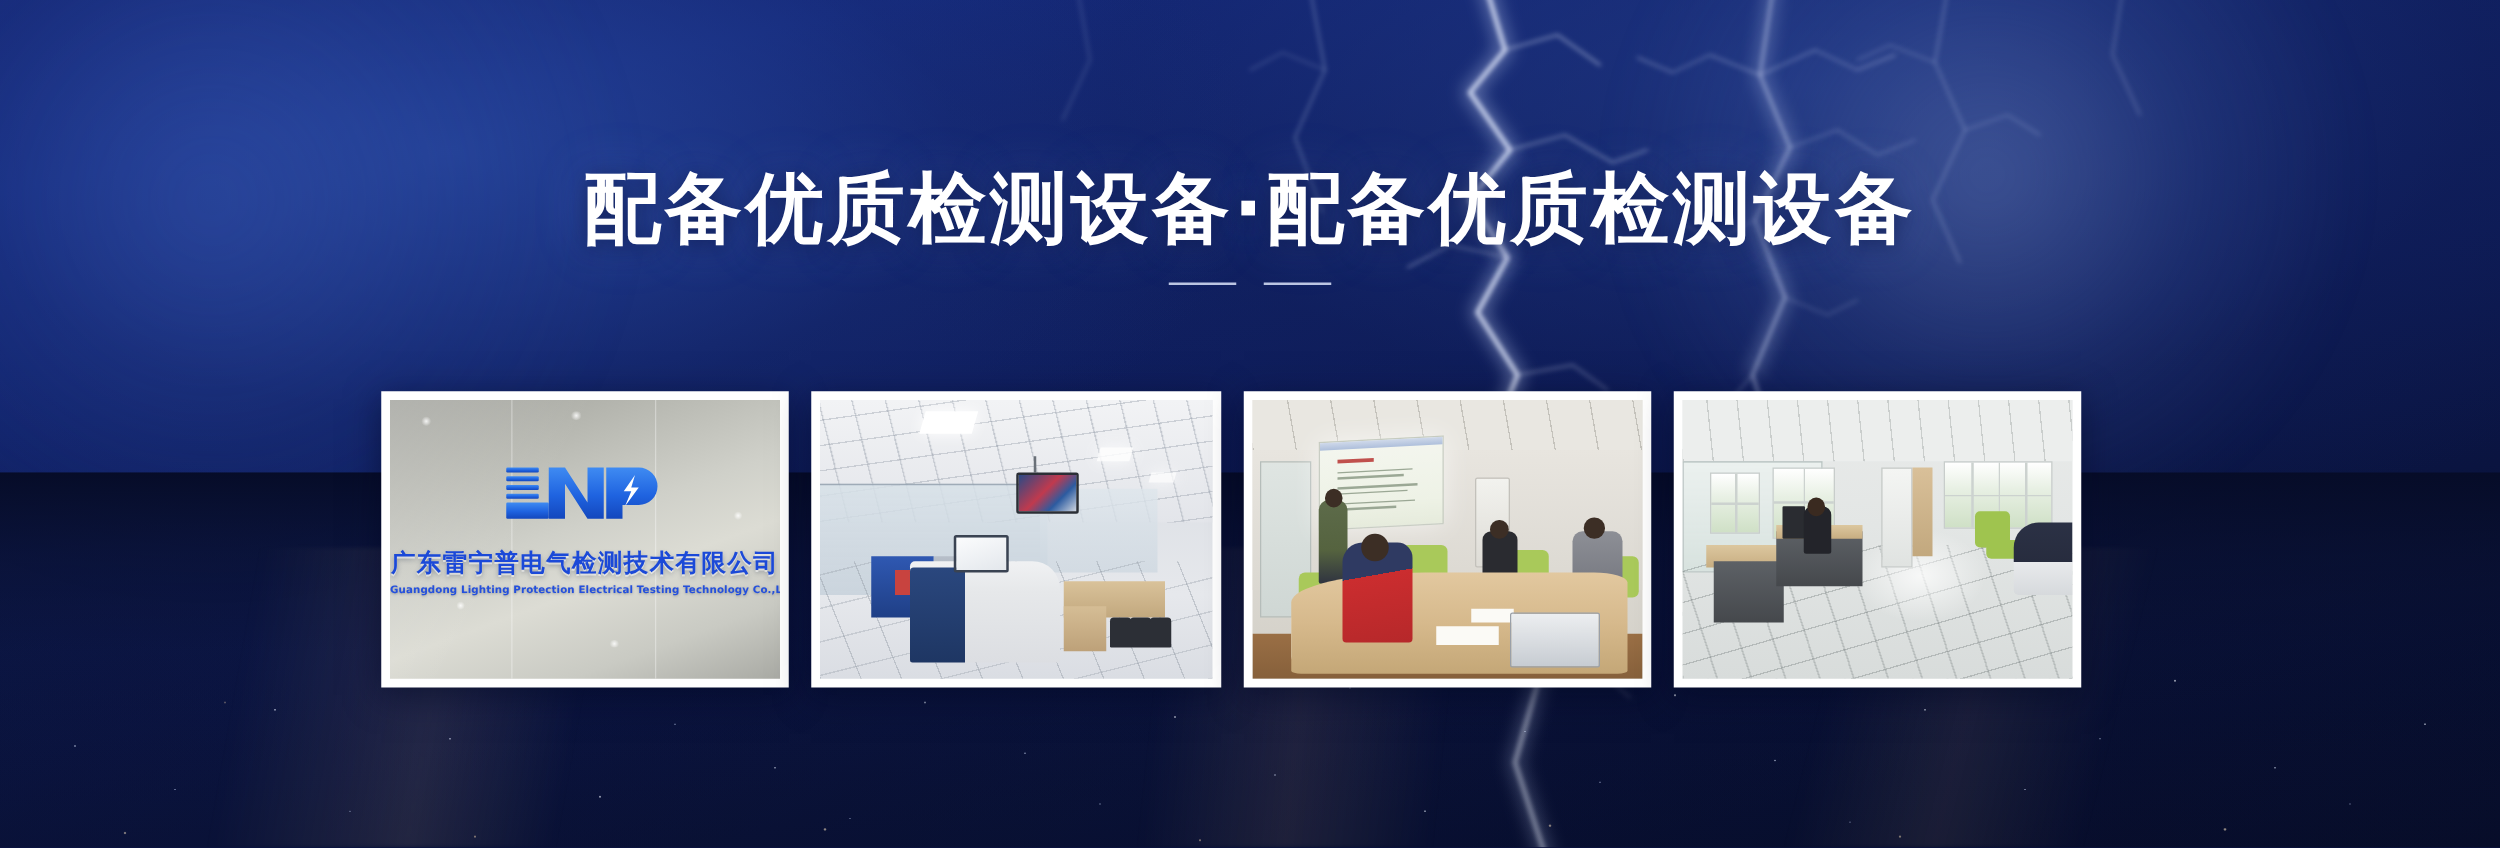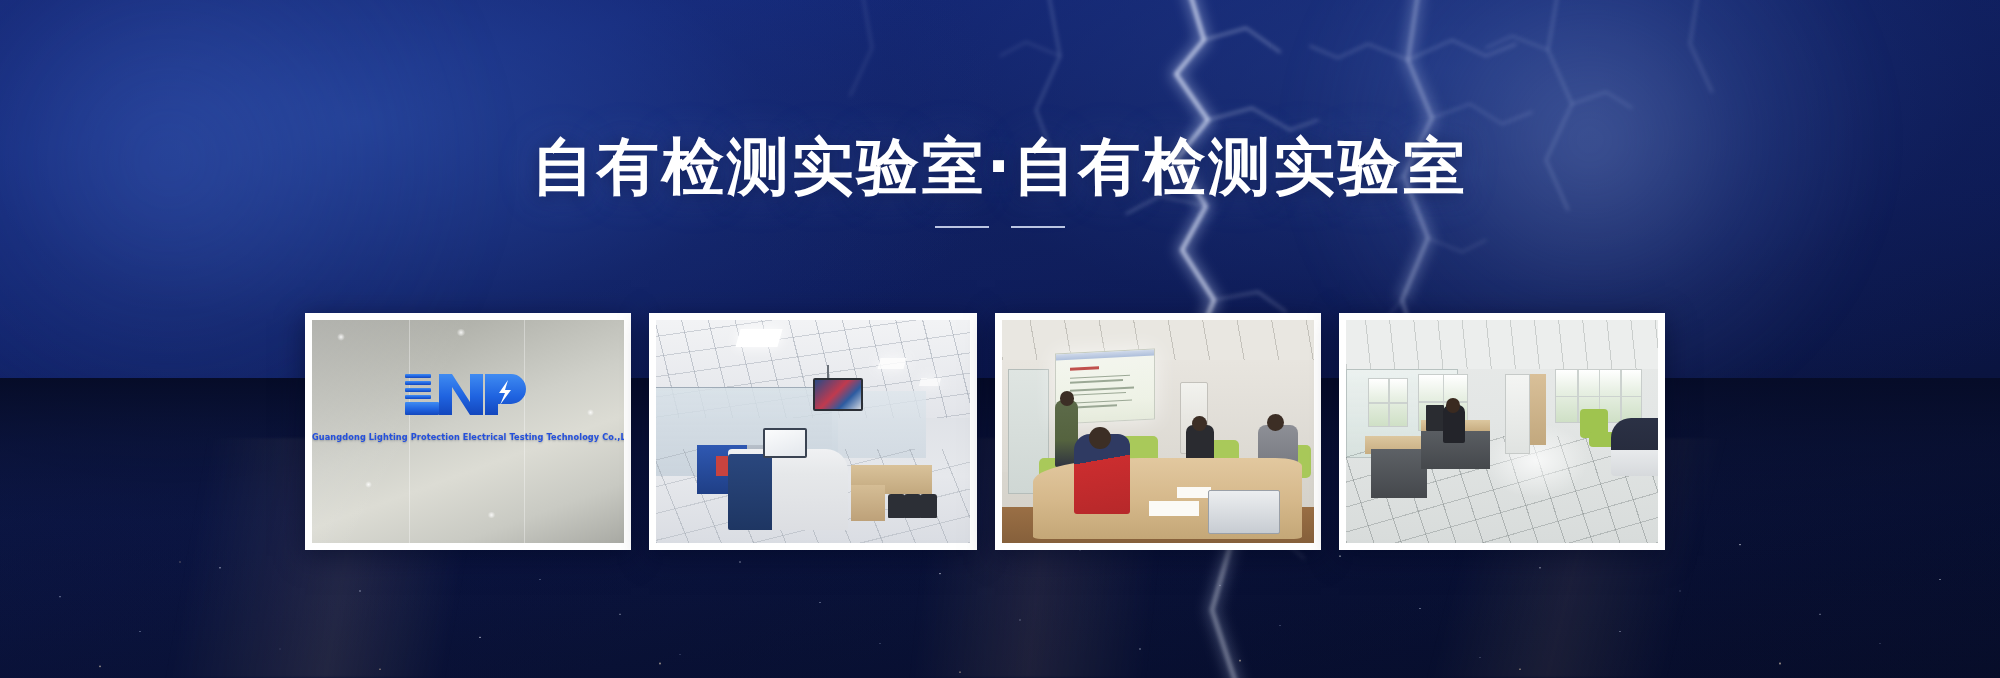--- a/index.html
+++ b/index.html
@@ -378,21 +378,21 @@
         <path d="M860 -20 L872 48 L850 96" stroke-width="1" stroke-opacity=".35"></path>
       </g>
     </svg>
   </div>
 
   <div class="city"></div>
   <div class="city-streak"></div>
   <div class="city-lights"></div>
 
   <div class="headline-wrap">
-    <h1 class="headline">自有检测实验室·自有检测实验室</h1>
+    <h1 class="headline">配备优质检测设备·配备优质检测设备</h1>
     <div class="sub">
       <span class="sub-line"></span>
       <span class="sub-line"></span>
     </div>
   </div>
 
   <div class="gallery">
 
     <div class="card">
       <div class="photo p1">
@@ -422,20 +422,21 @@
                 <rect x="6" y="38" width="34" height="13" rx="1"></rect>
               </g>
 
               <path d="M40 10 h13 v41 h-13 z M53 10 l18 28 v-28 h13 v41 h-13 l-18 -28 z" fill="url(#lnpg)"></path>
 
               <path d="M86 10 h26 a15 15 0 0 1 0 30 h-13 v11 h-13 z" fill="url(#lnpg)"></path>
 
               <path d="M109 16 l-9 13 h6 l-5 12 l11 -15 h-6 z" fill="#ffffff"></path>
             </svg>
           </span>
+          <div class="sign-cn">广东雷宁普电气检测技术有限公司</div>
           <div class="sign-en">Guangdong Lighting Protection Electrical Testing Technology Co.,LTD</div>
         </div>
       </div>
     </div>
 
     <div class="card wide">
       <div class="photo p2">
         <div class="ceiling"></div>
           <div class="grid-c"></div>
         <div class="lamp" style="left:26%;top:4%;width:42px;height:18px;transform:skewX(-16deg)"></div>

